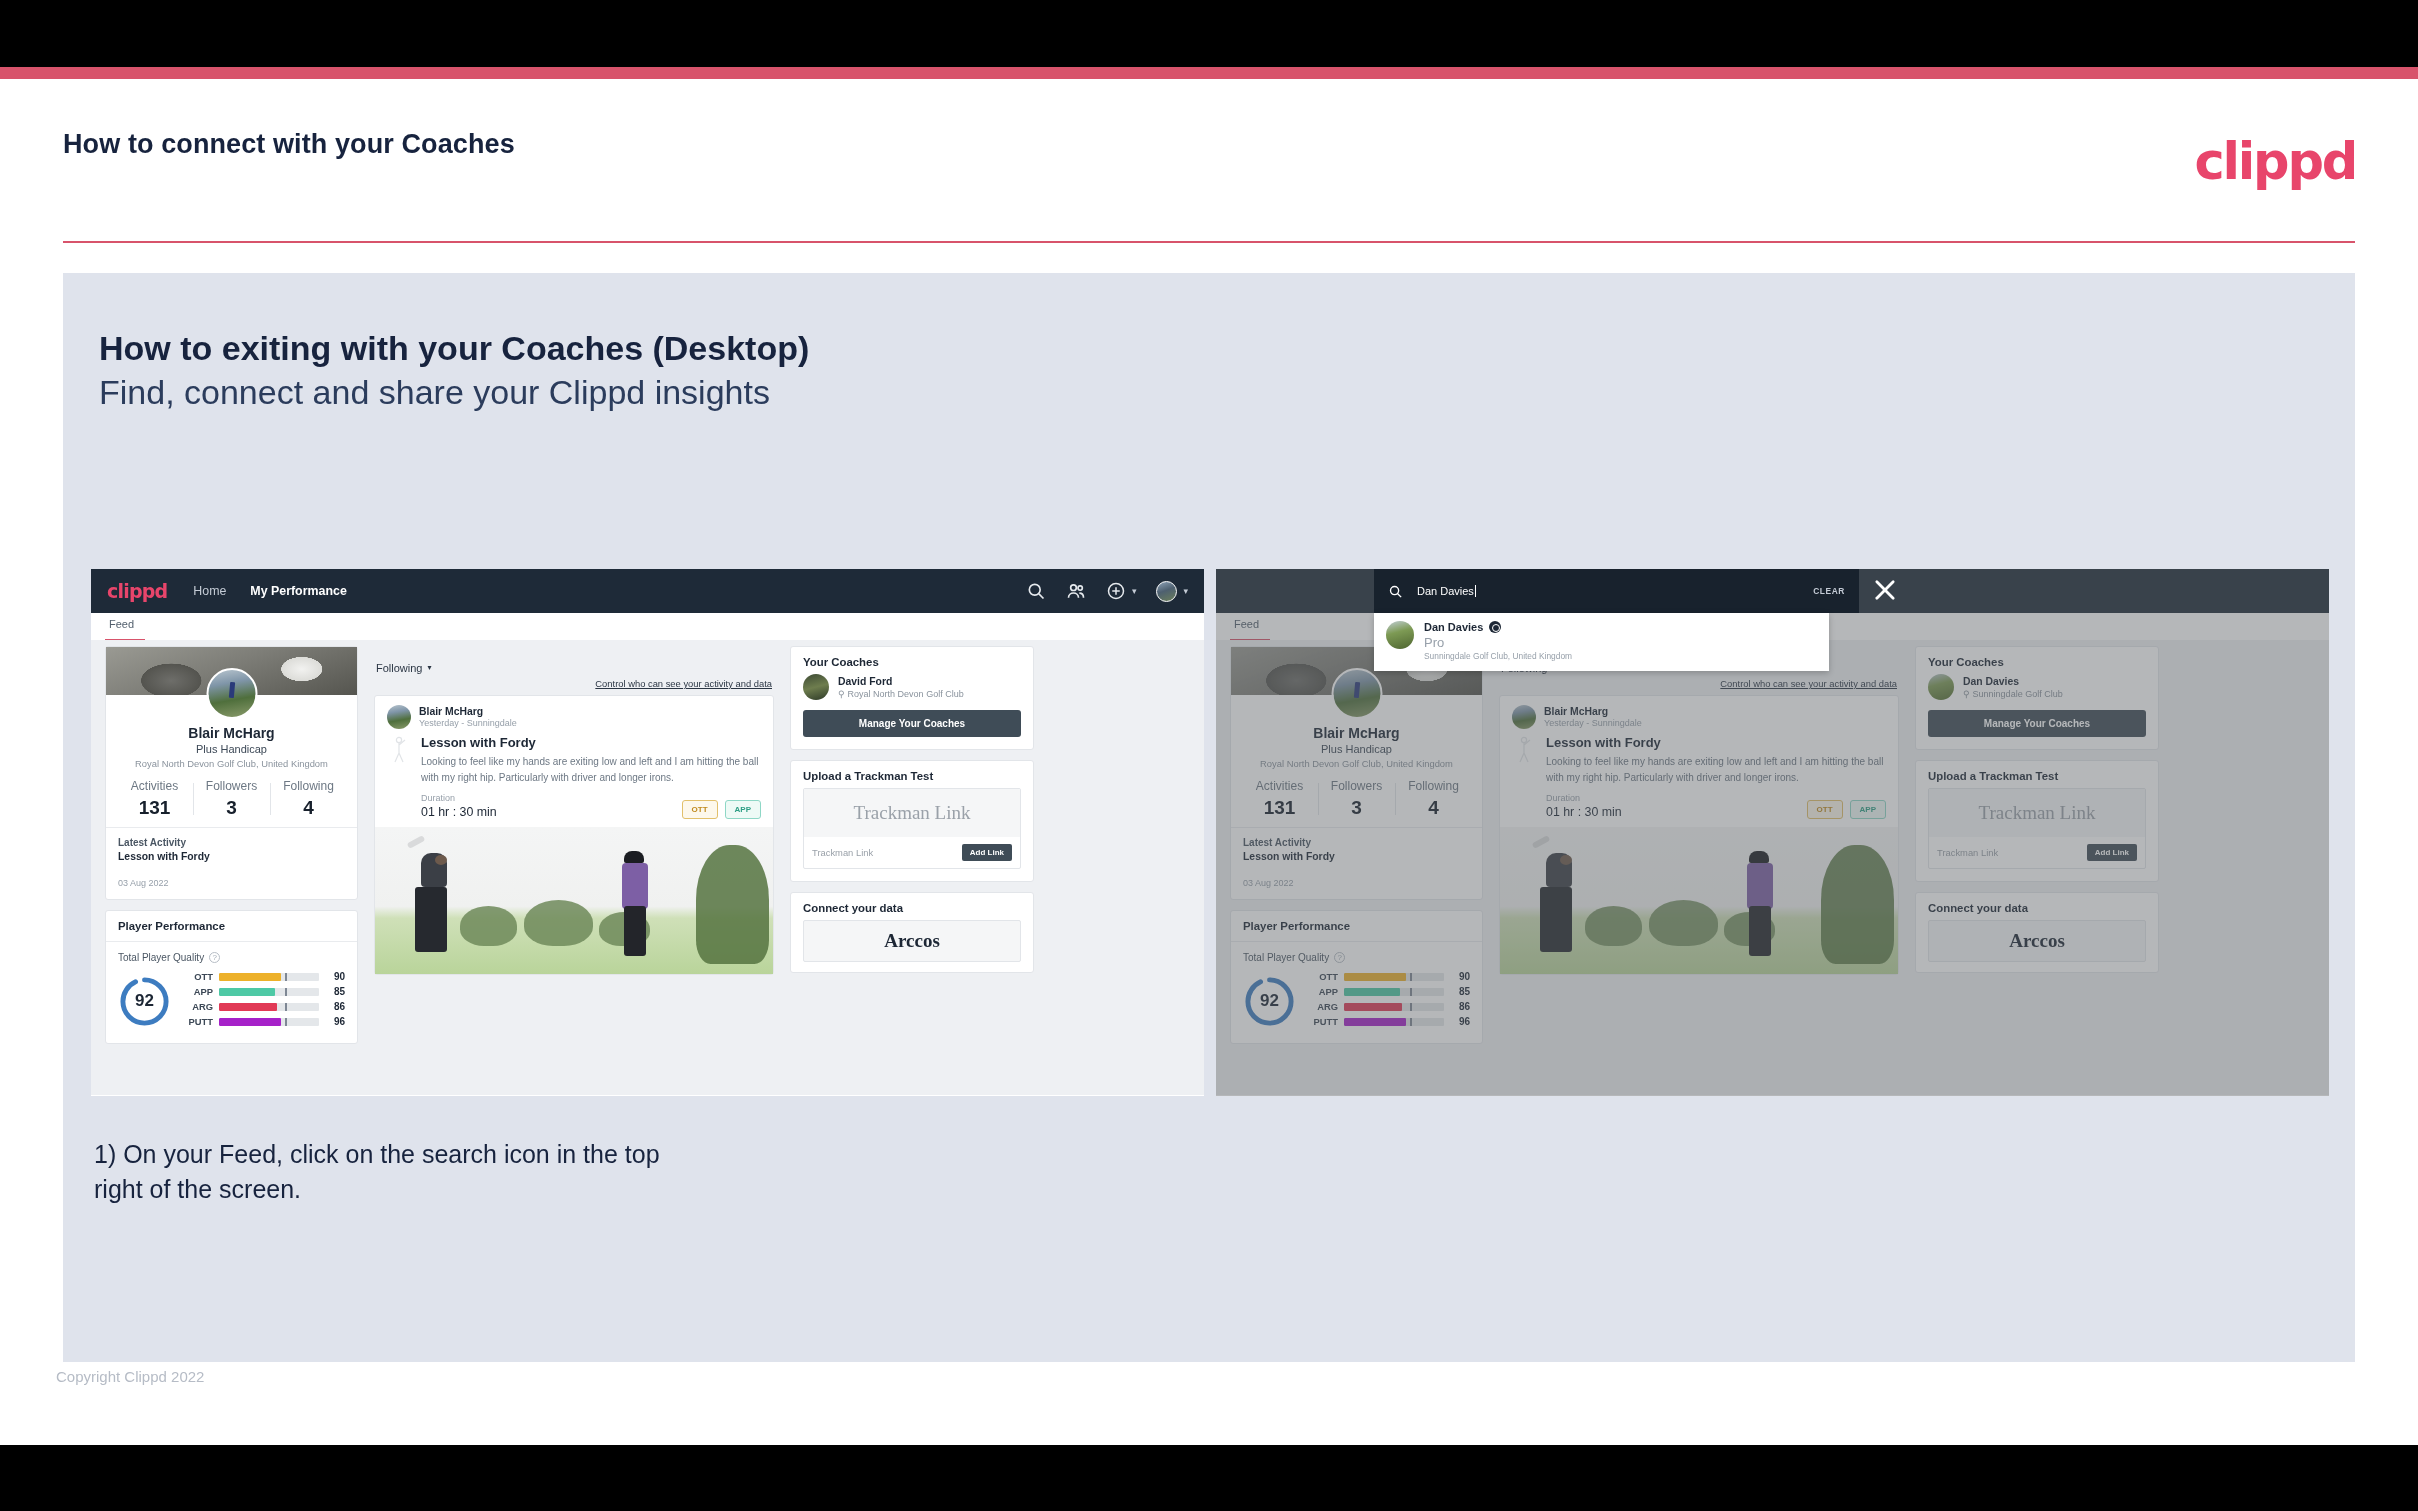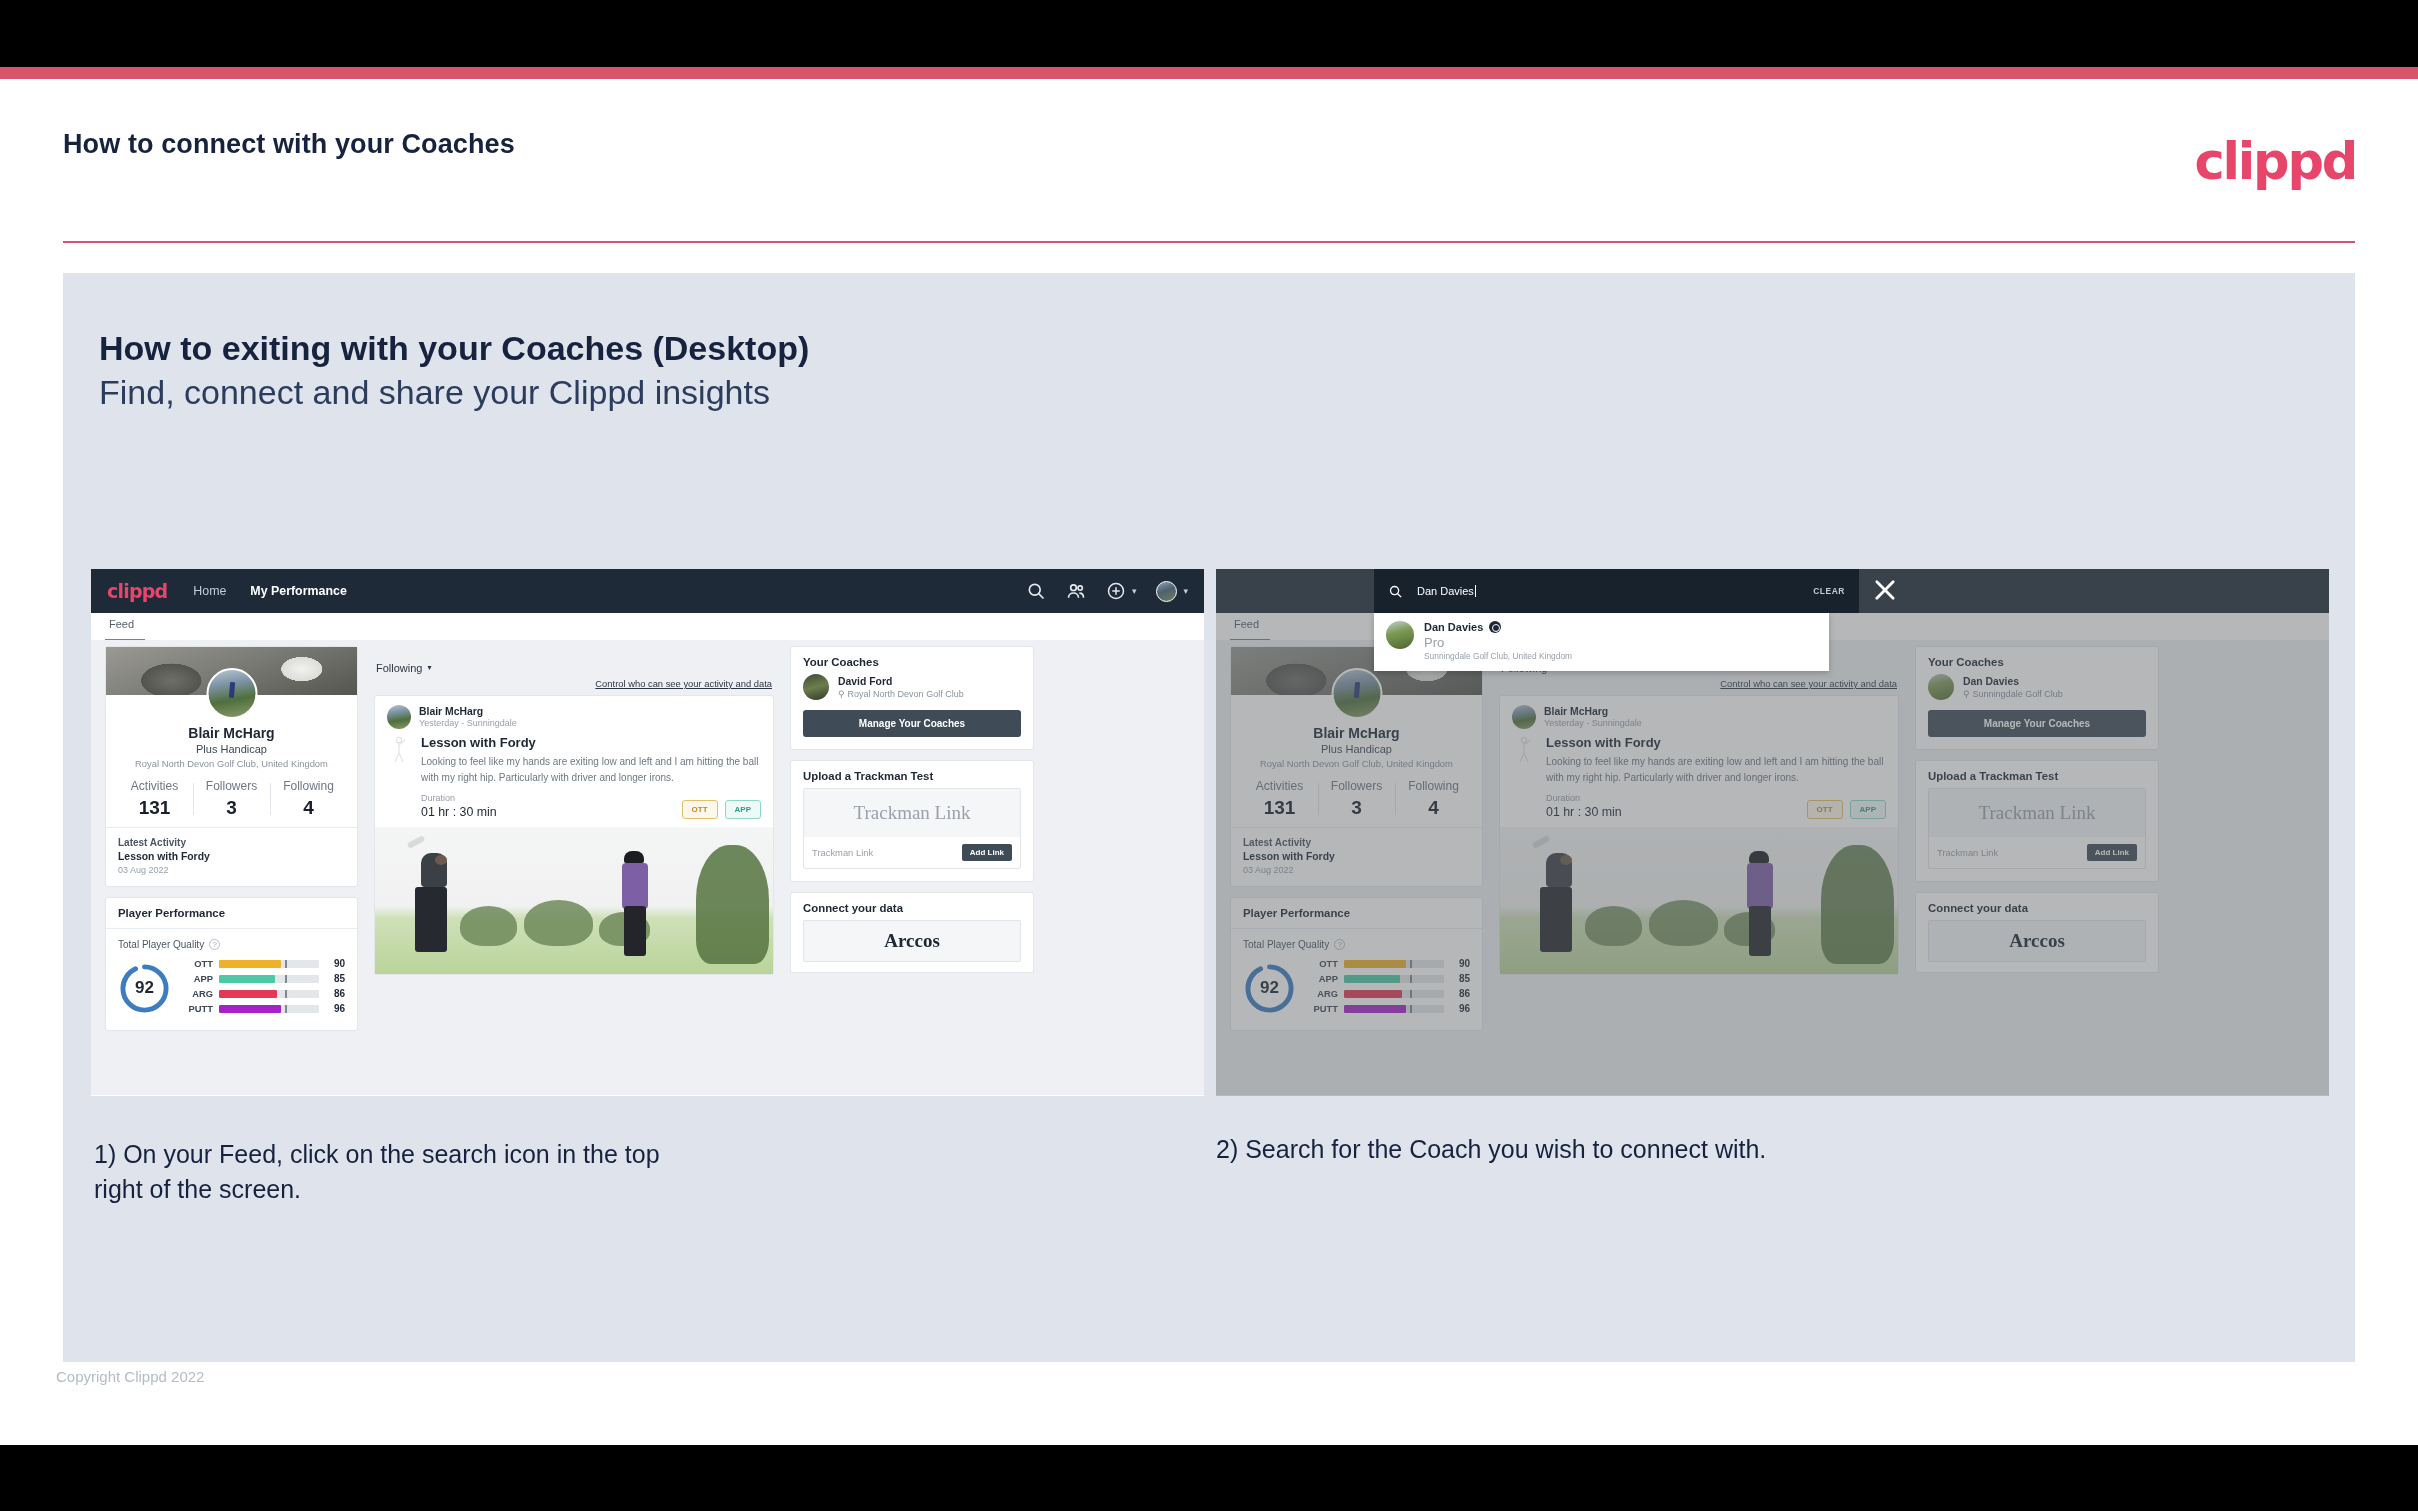--- a/index.html
+++ b/index.html
@@ -110,21 +110,21 @@
   .stat { flex:1; text-align:center; position:relative; }
   .stat + .stat::before {
     content:""; position:absolute; left:0; top:4px; bottom:4px; width:1px; background:#e2e5e9;
   }
   .stat-lbl { font-size:12px; color:#6d7884; }
   .stat-val { font-size:19px; font-weight:bold; color:#17202c; margin-top:4px; }
 
   .latest { border-top:1px solid #e9ebee; padding:9px 12px 11px; text-align:left; }
   .latest-lbl { font-size:10px; font-weight:bold; color:#4a5663; }
   .latest-ttl { font-size:10.4px; font-weight:bold; color:#1d2735; margin-top:3px; }
-  .latest-dt  { font-size:9px; color:#97a0aa; margin-top:3px; }
+  .latest-dt  { font-size:9px; color:#97a0aa; margin-top:16px; }
 
   .pp-head { padding:9px 12px; font-size:11.4px; font-weight:bold; color:#1d2735; border-bottom:1px solid #e9ebee; }
   .pp-body { padding:10px 12px 12px; }
   .pp-sub  { font-size:10px; color:#4a5663; display:flex; align-items:center; gap:5px; }
   .qmark { width:11px; height:11px; border-radius:50%; border:1px solid #b7bec6; color:#a4adb6;
            font-size:8px; line-height:9px; text-align:center; display:inline-block; }
   .pp-row-wrap { display:flex; align-items:center; gap:12px; margin-top:8px; }
   .ring { position:relative; width:53px; height:53px; flex:none; }
   .ring svg { width:53px; height:53px; transform:rotate(-90deg); }
   .ring .num { position:absolute; inset:0; display:flex; align-items:center; justify-content:center;
@@ -703,19 +703,18 @@
           </div>
           <div class="sg-role">Pro</div>
           <div class="sg-club">Sunningdale Golf Club, United Kingdom</div>
         </div>
       </div>
     </div>
 
   </div>
 
   <div class="cap cap-1">1) On your Feed, click on the search icon in the top right of the screen.</div>
-  <div class="cap cap-2">2) Search for the Coach you wish to connect with.</div>
 
   <div class="copyright">Copyright Clippd 2022</div>
 
   <div class="letterbox-bot"></div>
 </div>
 
 
 </body></html>

